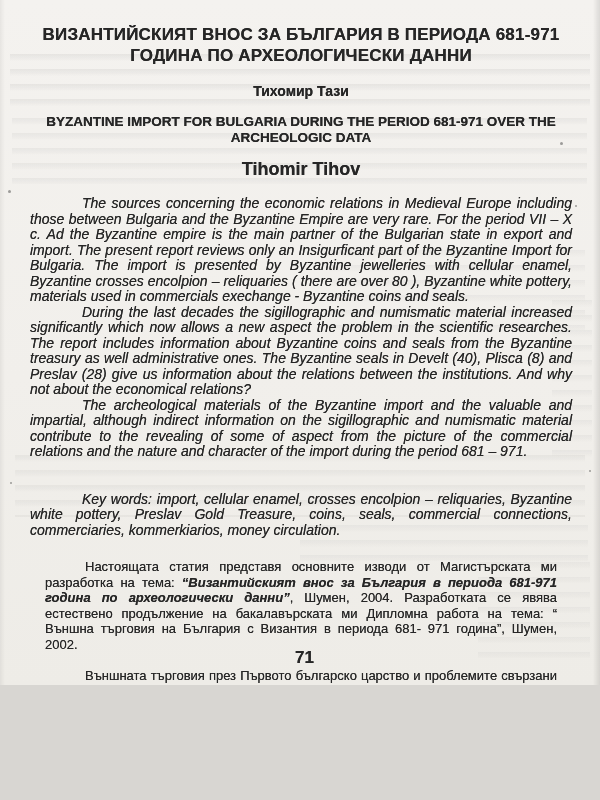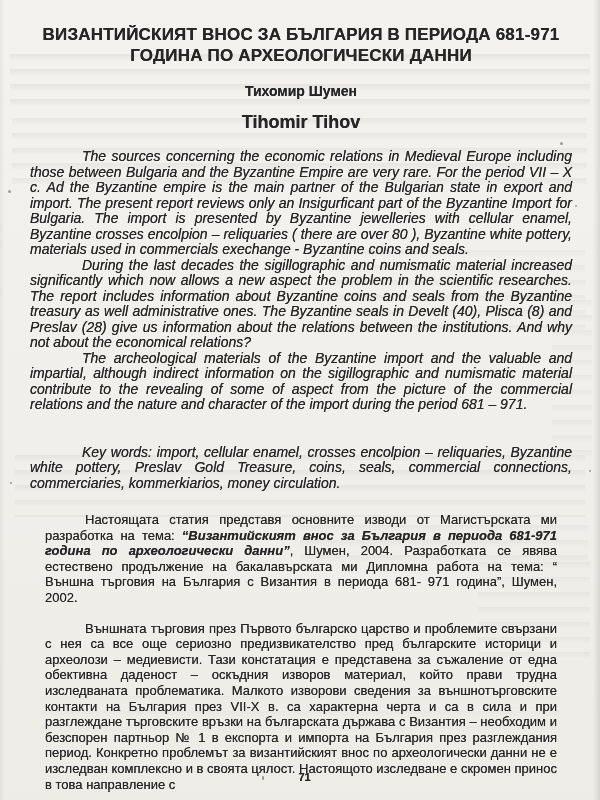--- a/index.html
+++ b/index.html
@@ -4,21 +4,21 @@
 <style>
   html,body{margin:0;padding:0;}
   body{
     width:600px;height:800px;
     background:#d8d6d2;
     font-family:"Liberation Sans", sans-serif;
     -webkit-font-smoothing:antialiased;
   }
   .page{
     position:relative;
-    width:600px;height:800px;
+    width:600px;height:685px;
     overflow:hidden;
     background:linear-gradient(180deg,#f4f2ef 0%,#f1efeb 55%,#eeece7 100%);
     color:#262626;
     box-sizing:border-box;
     padding:24px 28px 0 30px;
   }
   
   .bleed{position:absolute;inset:0;pointer-events:none;filter:blur(0.7px);}
   .bleed .b{
     position:absolute;
@@ -73,21 +73,21 @@
     font-size:13px;line-height:15.6px;
     text-align:justify;
     text-indent:40px;
     text-shadow:0 0 .4px rgba(35,35,35,.8);
   }
   .body-bg p.first{margin-top:21px;}
   .thesis{font-style:italic;font-weight:700;}
   .page-number{
     position:absolute;left:17px;right:8px;bottom:17px;
     text-align:center;
-    font-size:11px;font-weight:700;
+    font-size:17px;font-weight:700;
     text-shadow:0 0 .4px rgba(35,35,35,.8);
     z-index:2;
   }
 </style>
 </head>
 <body>
 
 <div class="page">
 
   <div class="bleed">
@@ -106,22 +106,23 @@
     <div class="speck" style="left:262px;top:776px;width:2px;height:4px;border-radius:1px;"></div>
     <div class="speck" style="left:575px;top:205px;width:2px;height:2px;"></div>
   </div>
   <div class="edge-r"></div>
   <div class="edge-l"></div>
 
   <div class="content">
 
     <h1 class="title-bg">ВИЗАНТИЙСКИЯТ ВНОС ЗА БЪЛГАРИЯ В ПЕРИОДА 681-971 ГОДИНА ПО АРХЕОЛОГИЧЕСКИ ДАННИ</h1>
 
-    <div class="author-bg">Тихомир Шумен</div>
+    <div class="author-bg">Тихомир Тази</div>
 
+    <div class="title-en">BYZANTINE IMPORT FOR BULGARIA DURING THE PERIOD 681-971 OVER THE ARCHEOLOGIC DATA</div>
 
     <div class="author-en">Tihomir Tihov</div>
 
     <div class="abstract">
       <p class="first">The sources concerning the economic relations in Medieval Europe including those between Bulgaria and the Byzantine Empire are very rare. For the period VII – X c. Ad the Byzantine empire  is the main partner of the Bulgarian state in export and import. The present report reviews only an Insigurficant part of the Byzantine Import for Bulgaria. The import is presented by Byzantine jewelleries with cellular enamel, Byzantine crosses encolpion – reliquaries ( there are over 80 ), Byzantine white pottery, materials  used in commercials exechange - Byzantine coins and seals.</p>
       <p>During the last decades the sigillographic and numismatic material increased significantly which now allows a new aspect the problem in the scientific researches. The report includes information about Byzantine coins and seals from the Byzantine treasury as well administrative ones. The Byzantine seals in Develt (40), Plisca (8) and Preslav (28) give us information about the relations between the institutions. And why not about the economical relations?</p>
       <p>The archeological materials of the Byzantine import and the valuable and impartial, although indirect information on the sigillographic and numismatic material contribute to the revealing of some of aspect from the picture of the commercial relations and the nature and character of the import during the period 681 – 971.</p>
       <p class="keywords">Key words: import, cellular enamel, crosses encolpion – reliquaries, Byzantine white pottery, Preslav Gold Treasure, coins, seals, commercial connections, commerciaries, kommerkiarios, money circulation.</p>
     </div>
 

